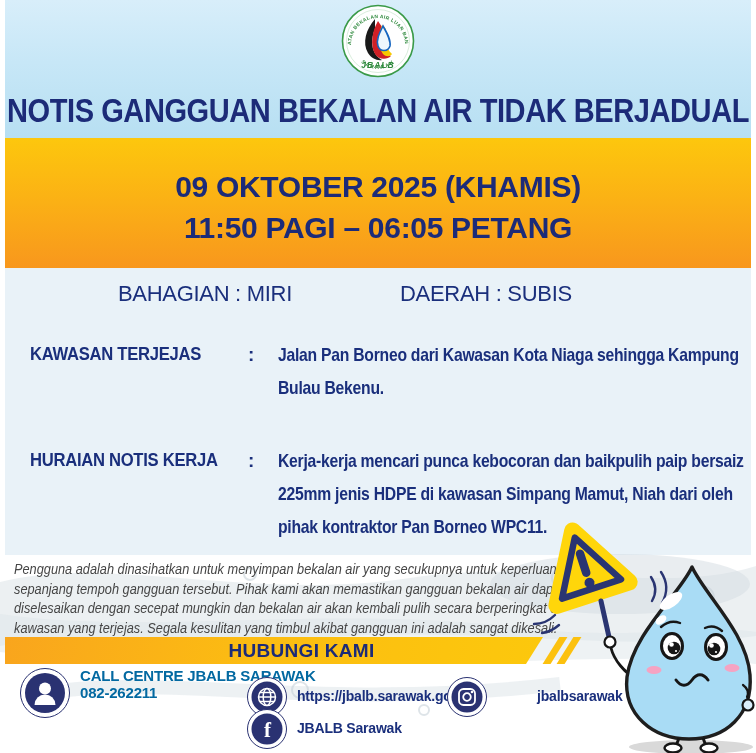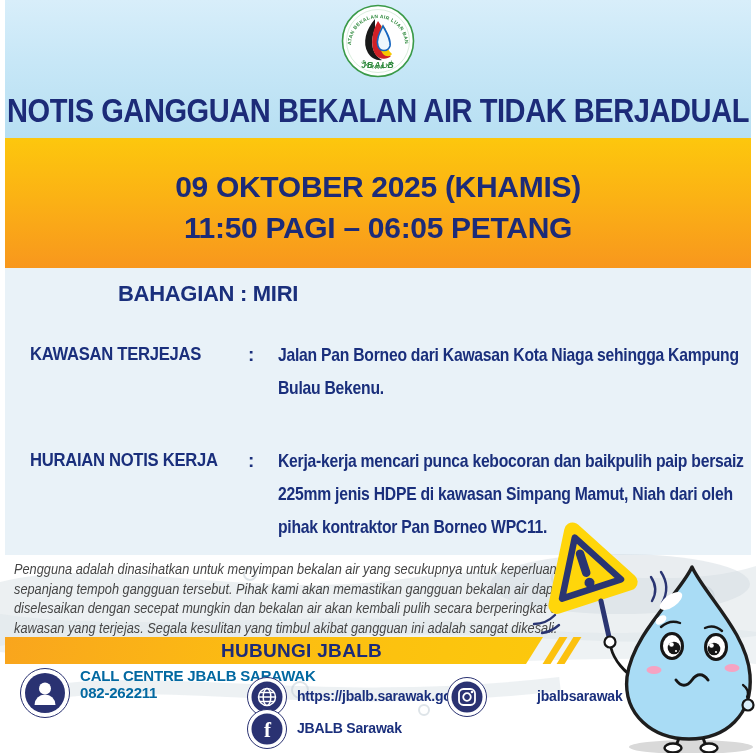--- a/index.html
+++ b/index.html
@@ -17,21 +17,21 @@
     transform-origin:center;white-space:nowrap;color:#1c2b78;font-weight:bold;
     font-size:33px;letter-spacing:-0.5px;
   }
   
   .orange-band{position:absolute;top:138px;left:5px;right:5px;height:130px;
     background:linear-gradient(180deg,#fdc70d 0%,#fbb015 50%,#f8971d 100%);
     text-align:center;padding-top:28px;box-sizing:border-box;}
   .orange-band .line{color:#1c2b78;font-weight:bold;font-size:30px;line-height:41px;letter-spacing:-0.3px;}
   
   .body-area{position:absolute;top:268px;left:5px;right:5px;height:287px;background:#e9f2f8;}
-  .loc{position:absolute;top:13px;color:#1a2f7c;font-weight:bold;font-size:22px;letter-spacing:-0.3px;}
+  .loc{position:absolute;top:13px;color:#1a2f7c;font-weight:normal;font-size:22px;letter-spacing:-0.3px;}
   .loc.bahagian{left:113px;}
   .loc.daerah{left:395px;}
   .info-row{position:absolute;left:25px;display:flex;align-items:flex-start;}
   .info-row.kawasan{top:70px;}
   .info-row.huraian{top:176px;}
   .info-label{width:218px;flex:none;color:#1a2f7c;font-weight:bold;font-size:17.5px;
     line-height:33px;letter-spacing:-0.3px;transform:scaleX(0.95);transform-origin:left center;}
   .info-colon{width:30px;flex:none;color:#1a2f7c;font-weight:bold;font-size:19px;line-height:33px;}
   .info-text{width:600px;flex:none;color:#1a2f7c;font-weight:bold;font-size:18.5px;
     line-height:33px;white-space:pre-line;letter-spacing:-0.3px;
@@ -98,20 +98,21 @@
 
   <div class="main-title">NOTIS GANGGUAN BEKALAN AIR TIDAK BERJADUAL</div>
 
   <div class="orange-band">
     <div class="line">09 OKTOBER 2025 (KHAMIS)</div>
     <div class="line">11:50 PAGI – 06:05 PETANG</div>
   </div>
 
   <div class="body-area">
     <div class="loc bahagian">BAHAGIAN : MIRI</div>
+    <div class="loc daerah">DAERAH : SUBIS</div>
 
     <div class="info-row kawasan">
       <div class="info-label">KAWASAN TERJEJAS</div>
       <div class="info-colon">:</div>
       <div class="info-text">Jalan Pan  Borneo dari Kawasan Kota Niaga sehingga Kampung
 Bulau Bekenu.</div>
     </div>
 
     <div class="info-row huraian">
       <div class="info-label">HURAIAN NOTIS KERJA</div>
@@ -136,21 +137,21 @@
         <circle cx="250" cy="30" r="6"></circle>
     </g>
   </svg>
 
   <div class="advisory">Pengguna adalah dinasihatkan untuk menyimpan bekalan air yang secukupnya untuk keperluan
 sepanjang tempoh gangguan tersebut. Pihak kami akan memastikan gangguan bekalan air dapat
 diselesaikan dengan secepat mungkin dan bekalan air akan kembali pulih secara berperingkat di
 kawasan yang terjejas. Segala kesulitan yang timbul akibat gangguan ini adalah sangat dikesali.</div>
 
   <div class="contact-bar">
-    <span>HUBUNGI JBALB</span>
+    <span>HUBUNGI KAMI</span>
   </div>
   <div class="slash s1"></div>
   <div class="slash s2"></div>
 
   <div class="icon-ring cc-ring">
     <svg width="42" height="42" viewBox="-21 -21 42 42">
       <circle r="20" fill="#2a3272"></circle>
       <circle cy="-4.5" r="6" fill="#ffffff"></circle>
       <path d="M-10.5,12 A10.5,10.5 0 0 1 10.5,12 Z" fill="#ffffff"></path>
     </svg>

